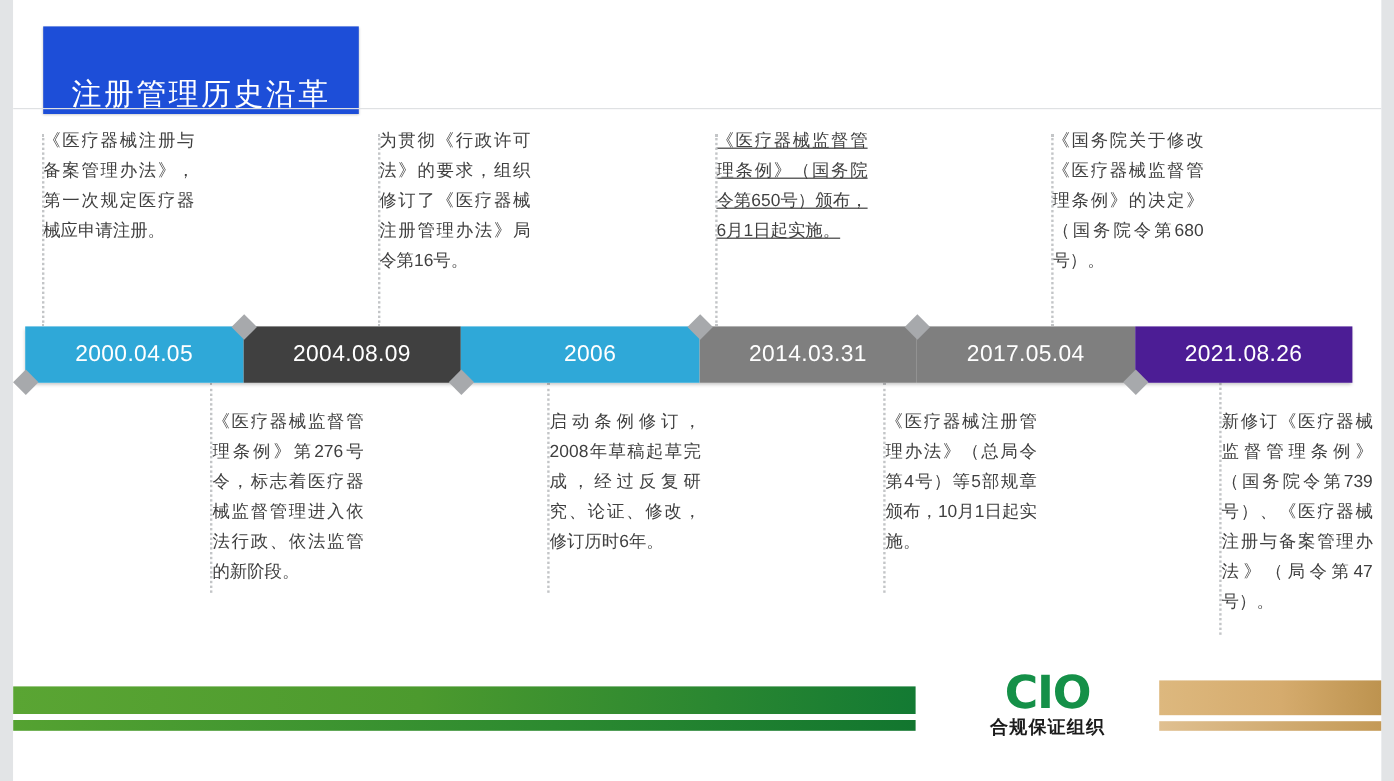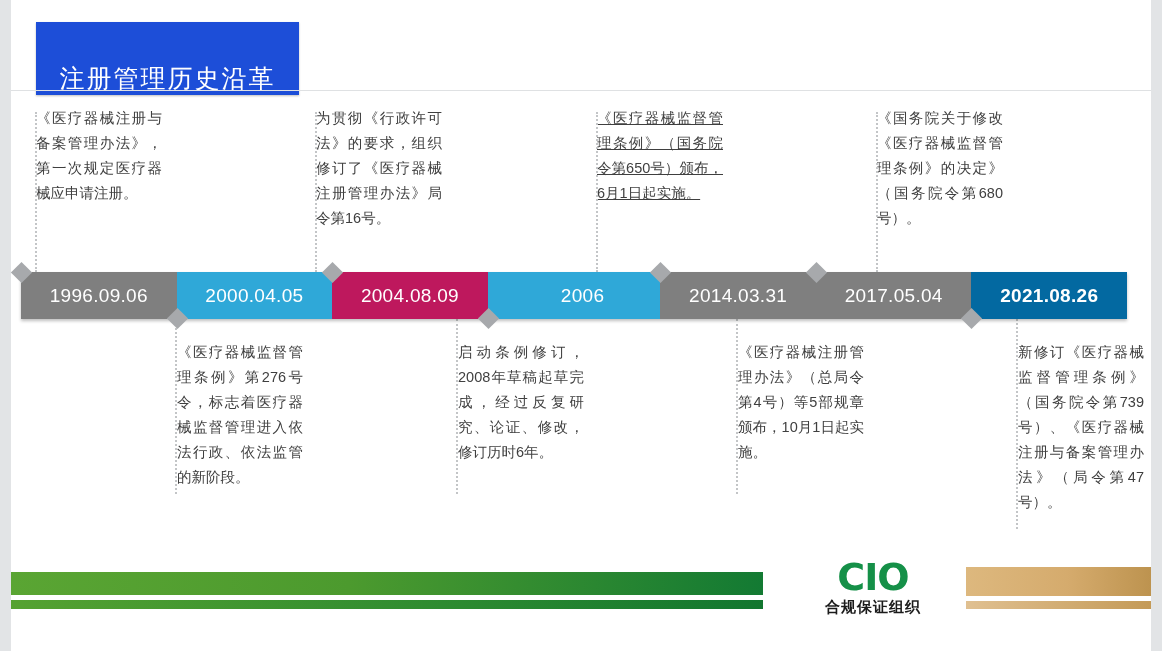--- a/index.html
+++ b/index.html
@@ -191,45 +191,41 @@
 <div class="connector" style="left:315px; top:112px; height:160px;"></div>
 <div class="connector" style="left:596px; top:112px; height:160px;"></div>
 <div class="connector" style="left:876px; top:112px; height:160px;"></div>
 
 <div class="connector" style="left:175px; top:319px; height:175px;"></div>
 <div class="connector" style="left:456px; top:319px; height:175px;"></div>
 <div class="connector" style="left:736px; top:319px; height:175px;"></div>
 <div class="connector" style="left:1016px; top:319px; height:210px;"></div>
 
 <div id="timeline-bar">
-  <div class="bar-segment grey" style="background: rgb(127, 127, 127);">
-    <div class="marker up"></div>
-    <span class="bar-label">1996.09.06</span>
-  </div>
   <div class="bar-segment blue" style="background: rgb(47, 168, 216);">
     <div class="marker down"></div>
     <span class="bar-label">2000.04.05</span>
   </div>
-  <div class="bar-segment grey" style="background: #be185d;">
+  <div class="bar-segment grey" style="background: #404040;">
     <div class="marker up"></div>
     <span class="bar-label">2004.08.09</span>
   </div>
   <div class="bar-segment blue" style="background: rgb(47, 168, 216); padding-left: 17px;">
     <div class="marker down"></div>
     <span class="bar-label">2006</span>
   </div>
   <div class="bar-segment grey" style="background: rgb(127, 127, 127);">
     <div class="marker up"></div>
     <span class="bar-label">2014.03.31</span>
   </div>
   <div class="bar-segment grey" style="background: rgb(127, 127, 127);">
     <div class="marker up"></div>
     <span class="bar-label">2017.05.04</span>
   </div>
-  <div class="bar-segment blue" style="background: #0369a1; font-weight: bold;">
+  <div class="bar-segment blue" style="background: #4c1d95;">
     <div class="marker down"></div>
     <span class="bar-label">2021.08.26</span>
   </div>
 </div>
 
 <div class="note" style="left:177px; top:340px; width:126px;">《医疗器械监督管理条例》第276号令，标志着医疗器械监督管理进入依法行政、依法监管的新阶段。</div>
 <div class="note" style="left:458px; top:340px; width:126px;">启动条例修订，2008年草稿起草完成，经过反复研究、论证、修改，修订历时6年。</div>
 <div class="note" style="left:738px; top:340px; width:126px;">《医疗器械注册管理办法》（总局令第4号）等5部规章颁布，10月1日起实施。</div>
 <div class="note" style="left:1018px; top:340px; width:126px;">新修订《医疗器械监督管理条例》（国务院令第739号）、《医疗器械注册与备案管理办法》（局令第47号）。</div>
 

